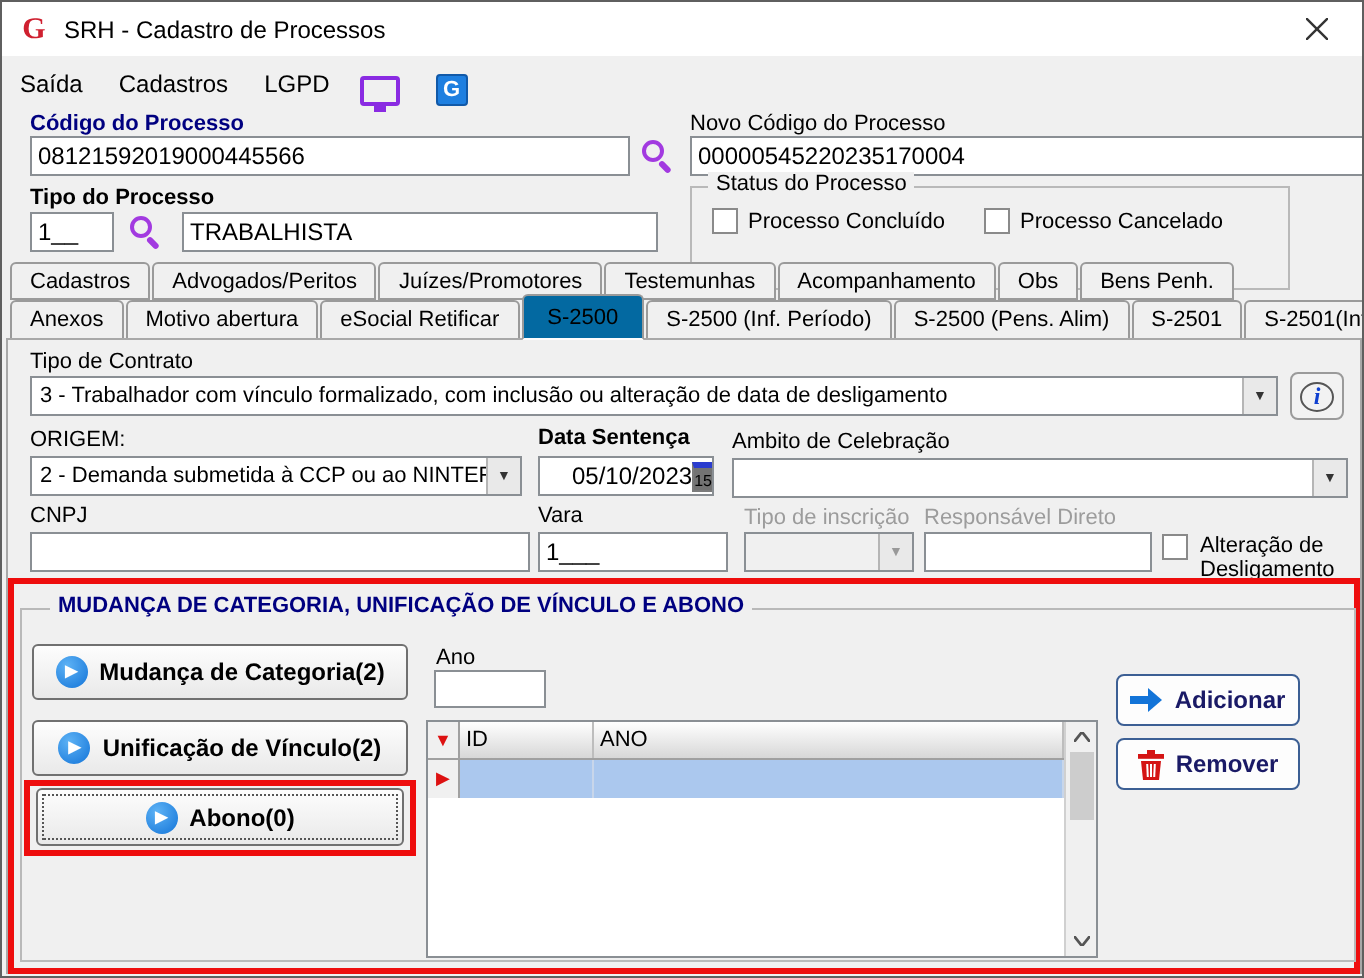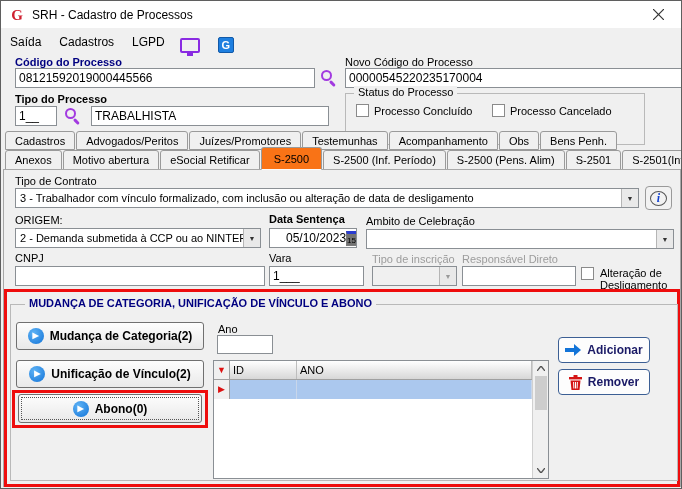--- a/index.html
+++ b/index.html
@@ -47,21 +47,21 @@
   .mag { position:absolute; width:17px; height:17px; }
   .mag .glass { position:absolute; left:0; top:0; width:11px; height:11px; border:2px solid #a23ae0; border-radius:50%; }
   .mag .handle { position:absolute; left:10px; top:10px; width:7px; height:2.5px; background:#a23ae0;
                  transform:rotate(45deg); transform-origin:0 0; border-radius:2px; }
 
   
   .tabrow { position:absolute; display:flex; align-items:flex-end; }
   .tab { height:19px; padding:0 9px; background:#f0f0f0; border:1px solid #9a9a9a;
          border-radius:3px 3px 0 0; display:flex; align-items:center; margin-right:1px; white-space:nowrap; }
   .tabrow2 .tab { height:20px; }
-  .tab.active { background:#f97316; height:23px; margin-top:-3px; border-bottom:1px solid #fcfcfc;
+  .tab.active { background:#0369a1; height:23px; margin-top:-3px; border-bottom:1px solid #fcfcfc;
                 z-index:3; position:relative; padding:0 12px; }
   .tabpanel { position:absolute; left:2px; top:168px; width:678px; height:318px;
               border:1px solid #a8a8a8; background:#f0f0f0; }
 
   
   .info-btn { position:absolute; width:27px; height:24px; background:#f2f2f2; border:1px solid #9a9a9a;
               border-radius:4px; display:flex; align-items:center; justify-content:center; }
   .info-bubble { width:17px; height:15px; border:1px solid #555; border-radius:50%;
                  display:flex; align-items:center; justify-content:center;
                  font-family:"Liberation Serif",serif; font-style:italic; font-weight:bold; color:#1040d0; font-size:12px; }

